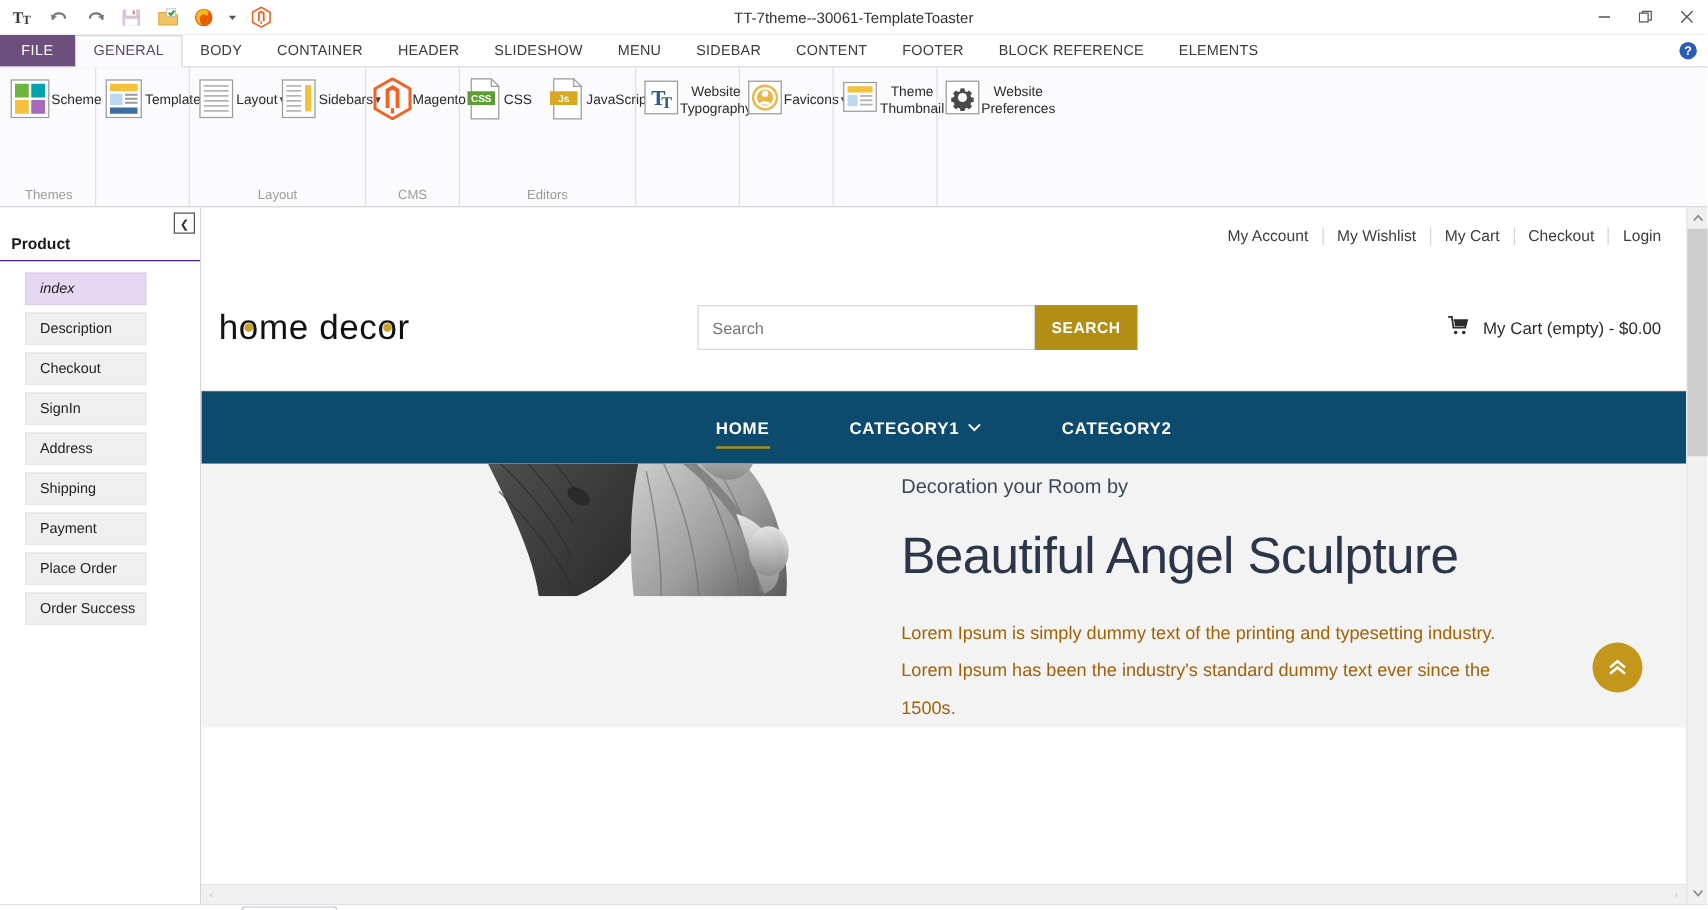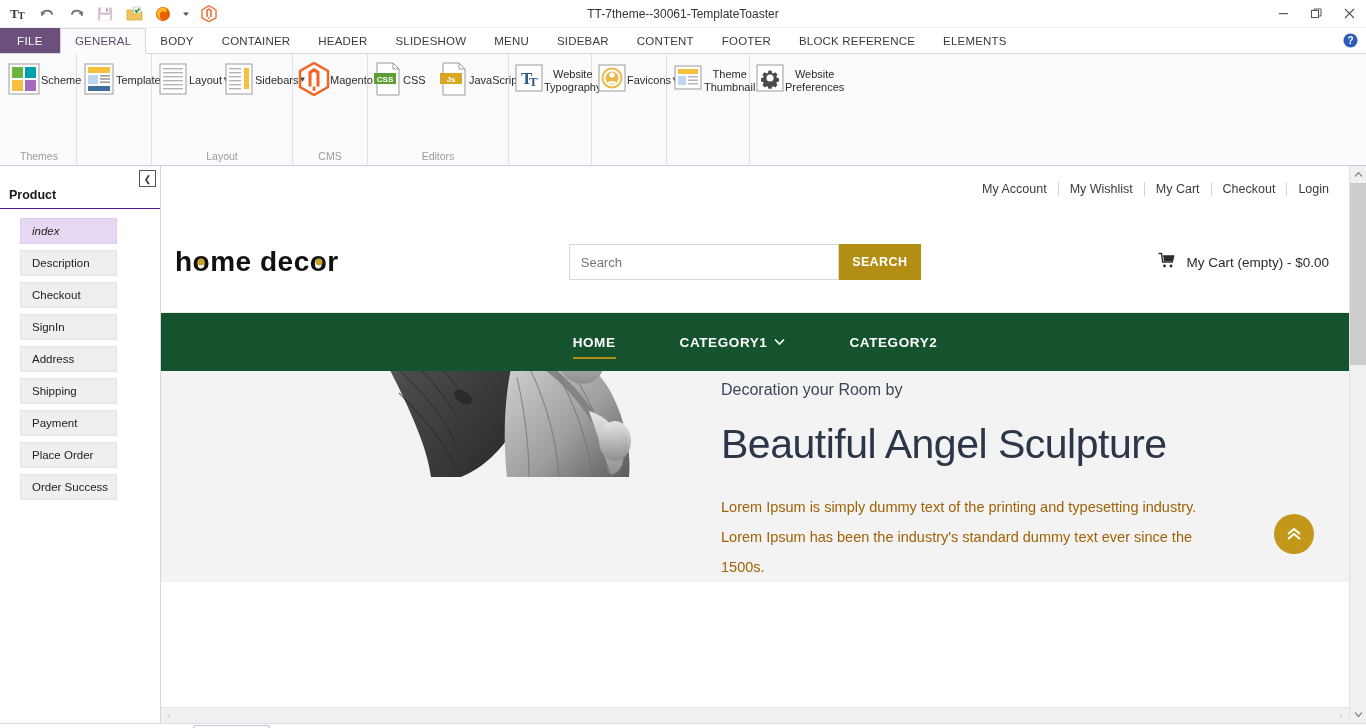--- a/index.html
+++ b/index.html
@@ -205,21 +205,21 @@
   }
   .pv-top a:last-child { border-right: none; padding-right: 0; }
 
   .pv-header {
     height: 101px;
     display: flex; align-items: center;
     padding: 0 20px 0 14px;
     border-bottom: 1px solid #ececec;
   }
   .logo {
-    font-size: 28px; font-weight: bold; color: #111;
+    font-size: 28px; font-weight: normal; color: #111;
     letter-spacing: .5px;
     position: relative; white-space: nowrap;
     padding-left: 0px;
   }
   .logo .dot {
     display:inline-block; position: relative;
   }
   .logo .dot::after {
     content:''; position:absolute;
     width: 7px; height: 7px; border-radius: 50%;
@@ -249,21 +249,21 @@
   }
   .cart {
     margin-left: auto;
     display: flex; align-items: center; gap: 9px;
     font-size: 13.5px; color: #2b2b2b;
     cursor: pointer;
   }
 
   .pv-nav {
     height: 58px;
-    background: #14532d;
+    background: #0c4a6e;
     display: flex; align-items: flex-start; justify-content: center;
     gap: 0px;
   }
   .navitem {
     color: #fff;
     font-size: 13.5px; font-weight: bold;
     letter-spacing: .6px;
     padding: 0 32px;
     height: 58px;
     display: flex; align-items: center; gap: 7px;

